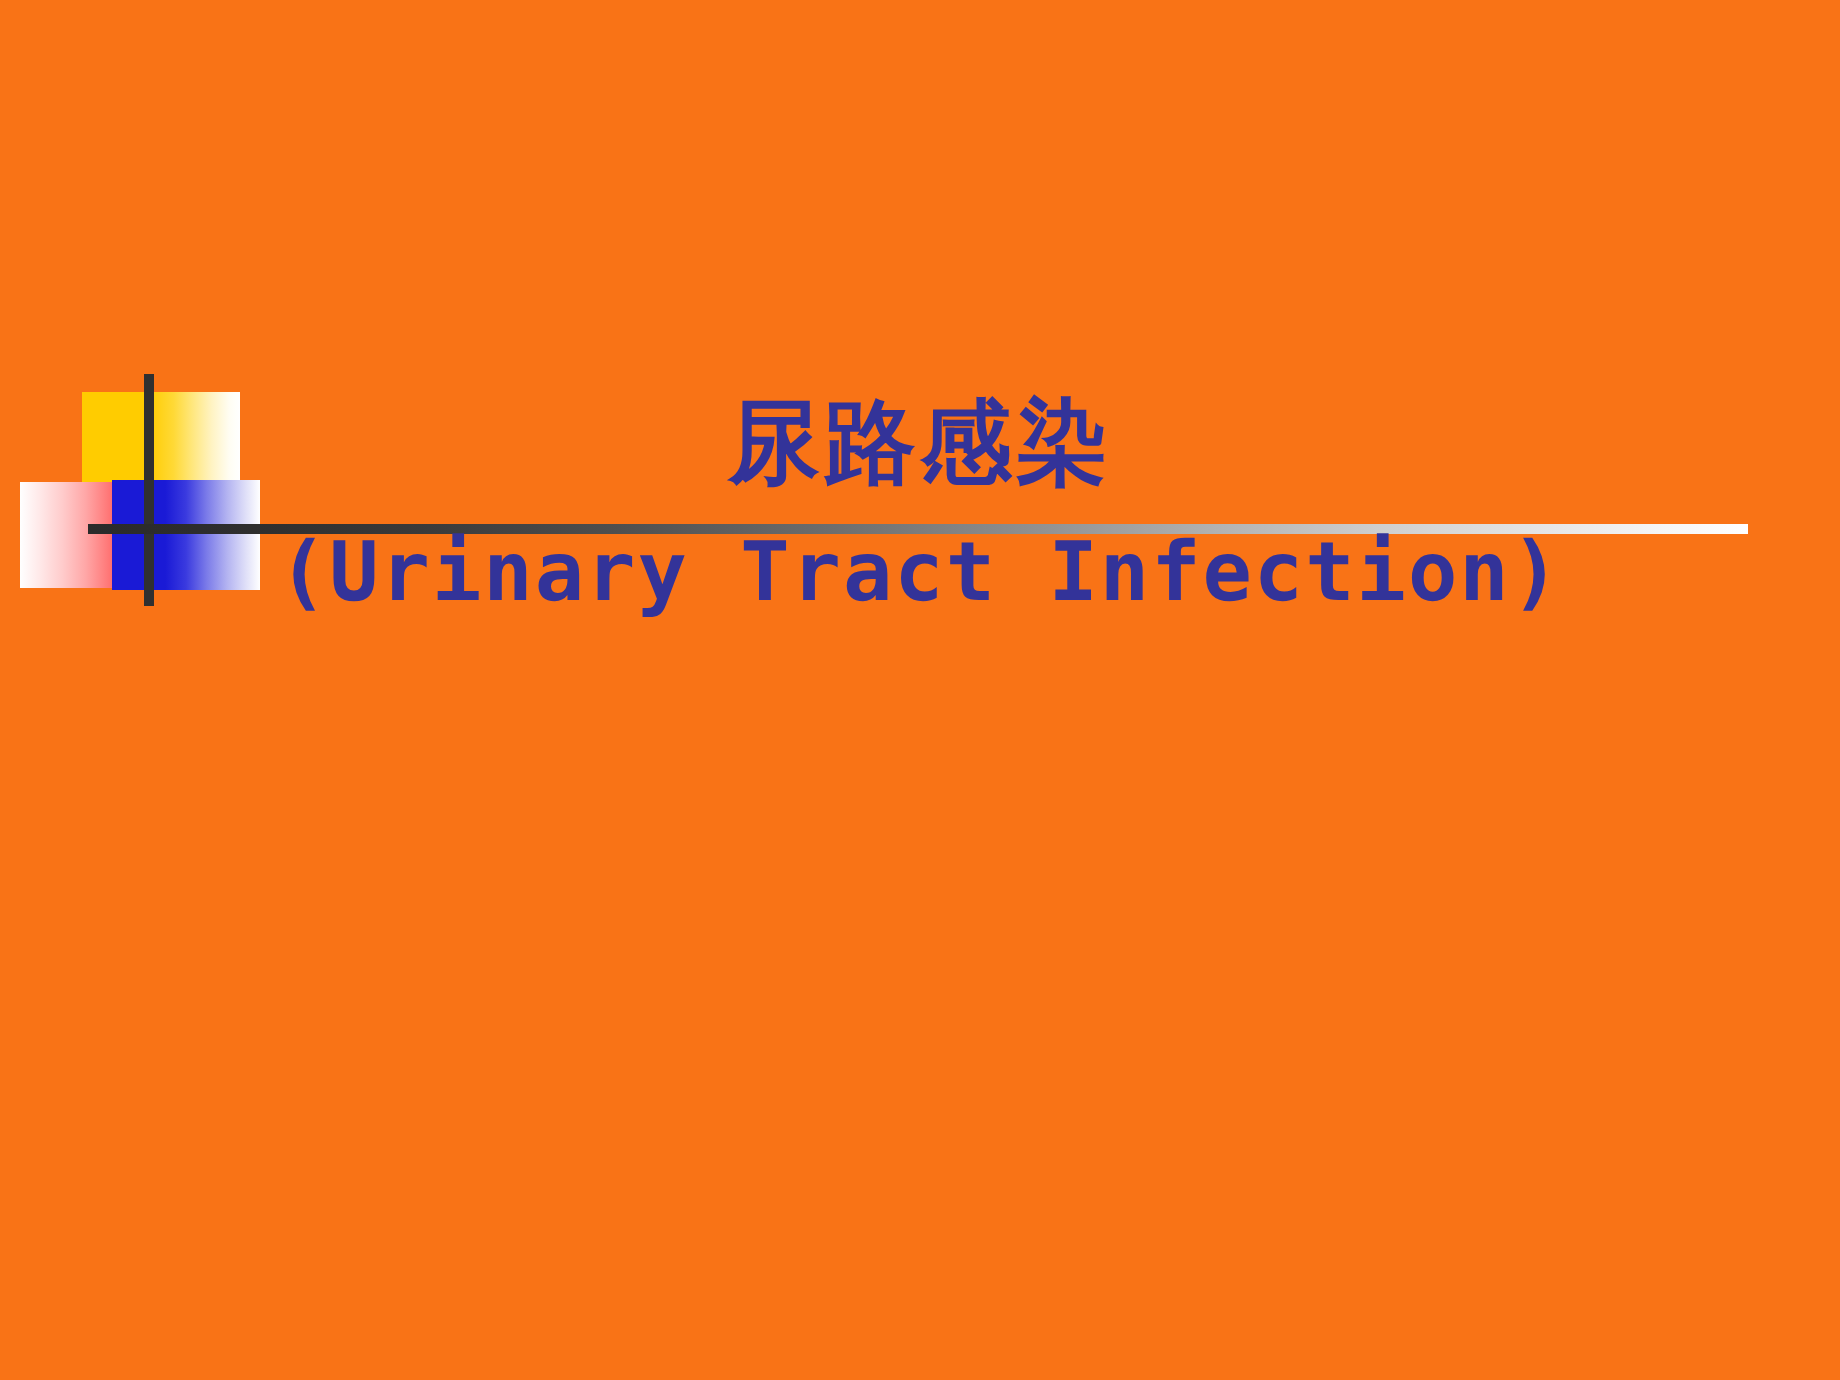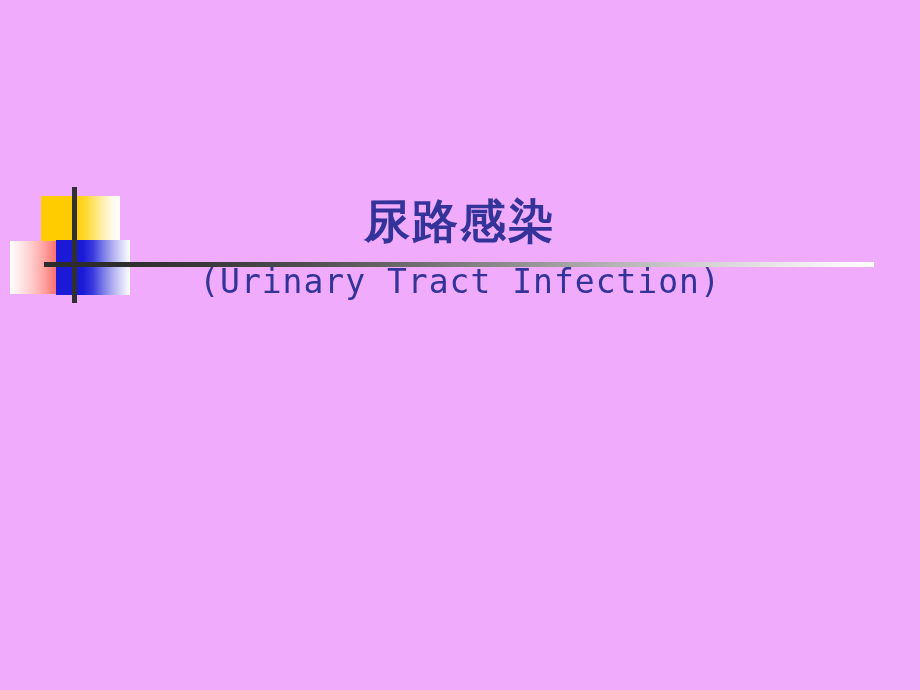--- a/index.html
+++ b/index.html
@@ -8,21 +8,21 @@
     padding: 0;
     background: #ffffff;
   }
   body {
     font-family: "Liberation Sans", sans-serif;
   }
   #slide {
     position: relative;
     width: 920px;
     height: 690px;
-    background: #f0abfc;
+    background: #f97316;
     overflow: hidden;
   }
 
   
   #logo {
     position: absolute;
     left: 0px;
     top: 90px;
     width: 500px;
     height: 130px;
@@ -125,22 +125,22 @@
     font-weight: bold;
     color: #333399;
     letter-spacing: 2px;
     line-height: 1.12;
     margin: 0;
     padding: 0;
     white-space: nowrap;
   }
   #slide-subtitle {
     font-family: "DejaVu Sans Mono", "Liberation Mono", monospace;
-    font-size: 33px;
-    font-weight: normal;
+    font-size: 41px;
+    font-weight: bold;
     color: #333399;
     letter-spacing: 1px;
     line-height: 1.2;
     margin: 0;
     padding-top: 14px;
     white-space: nowrap;
   }
 </style>
 </head>
 <body>

